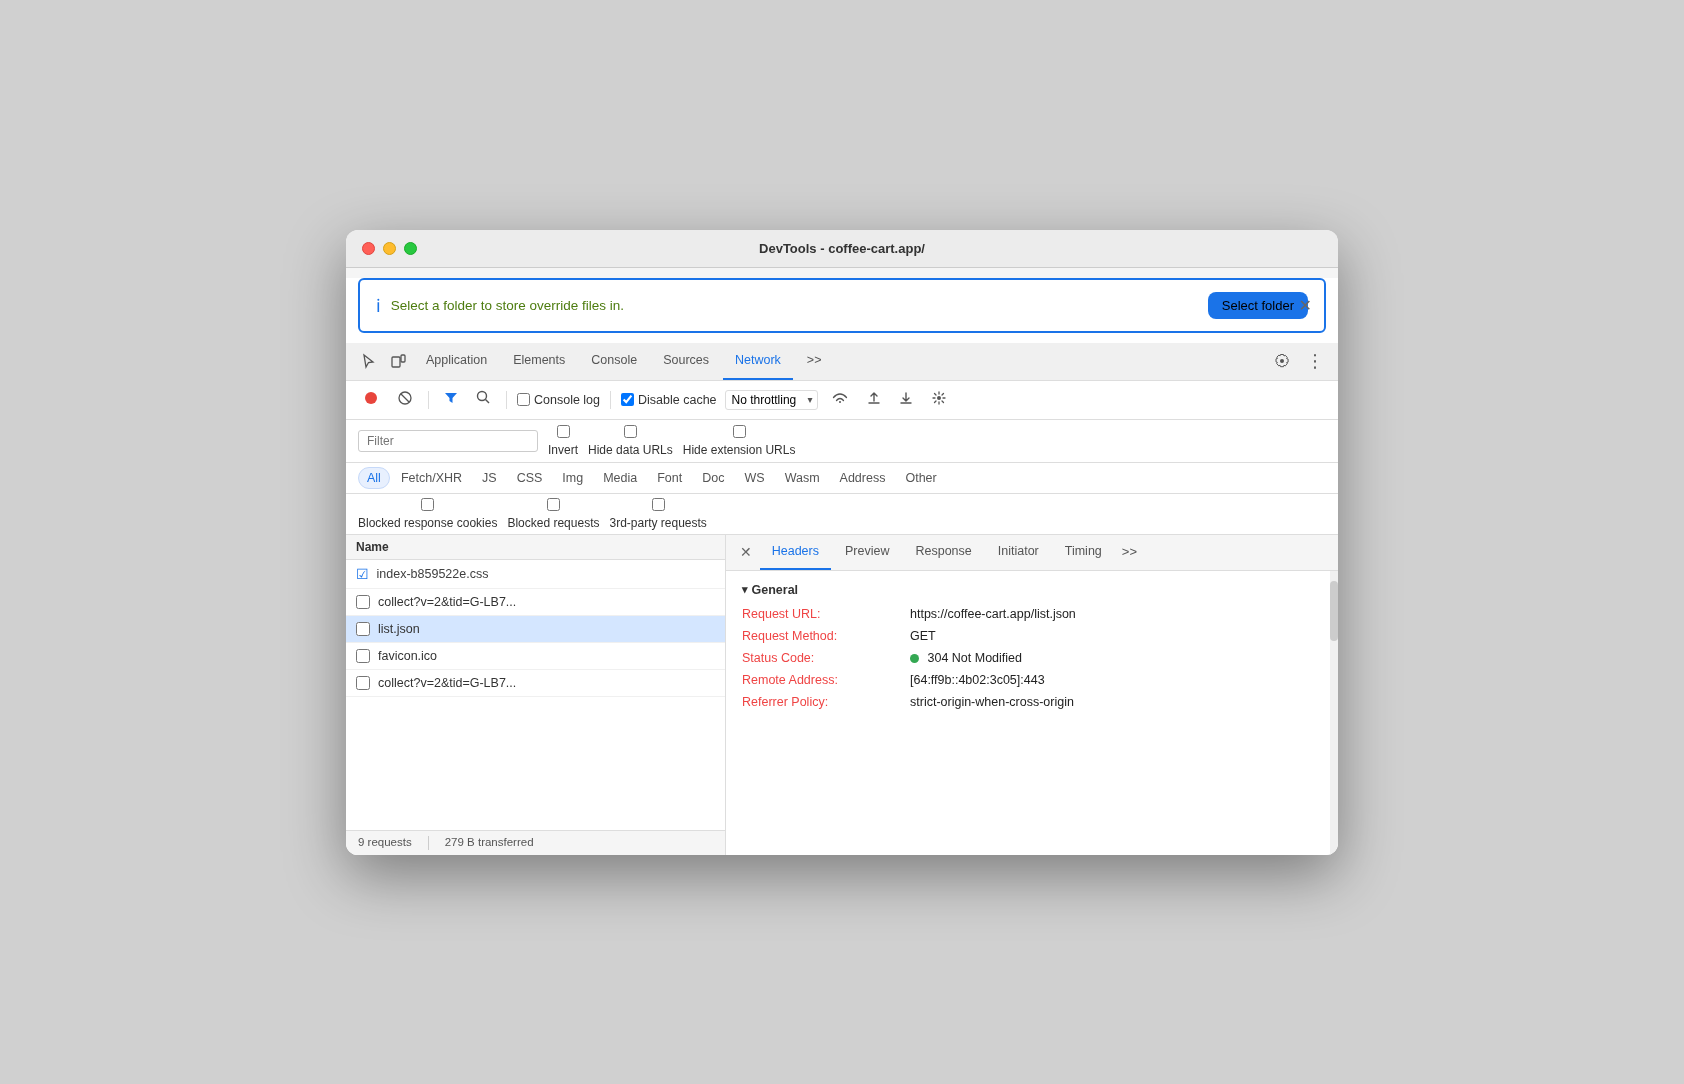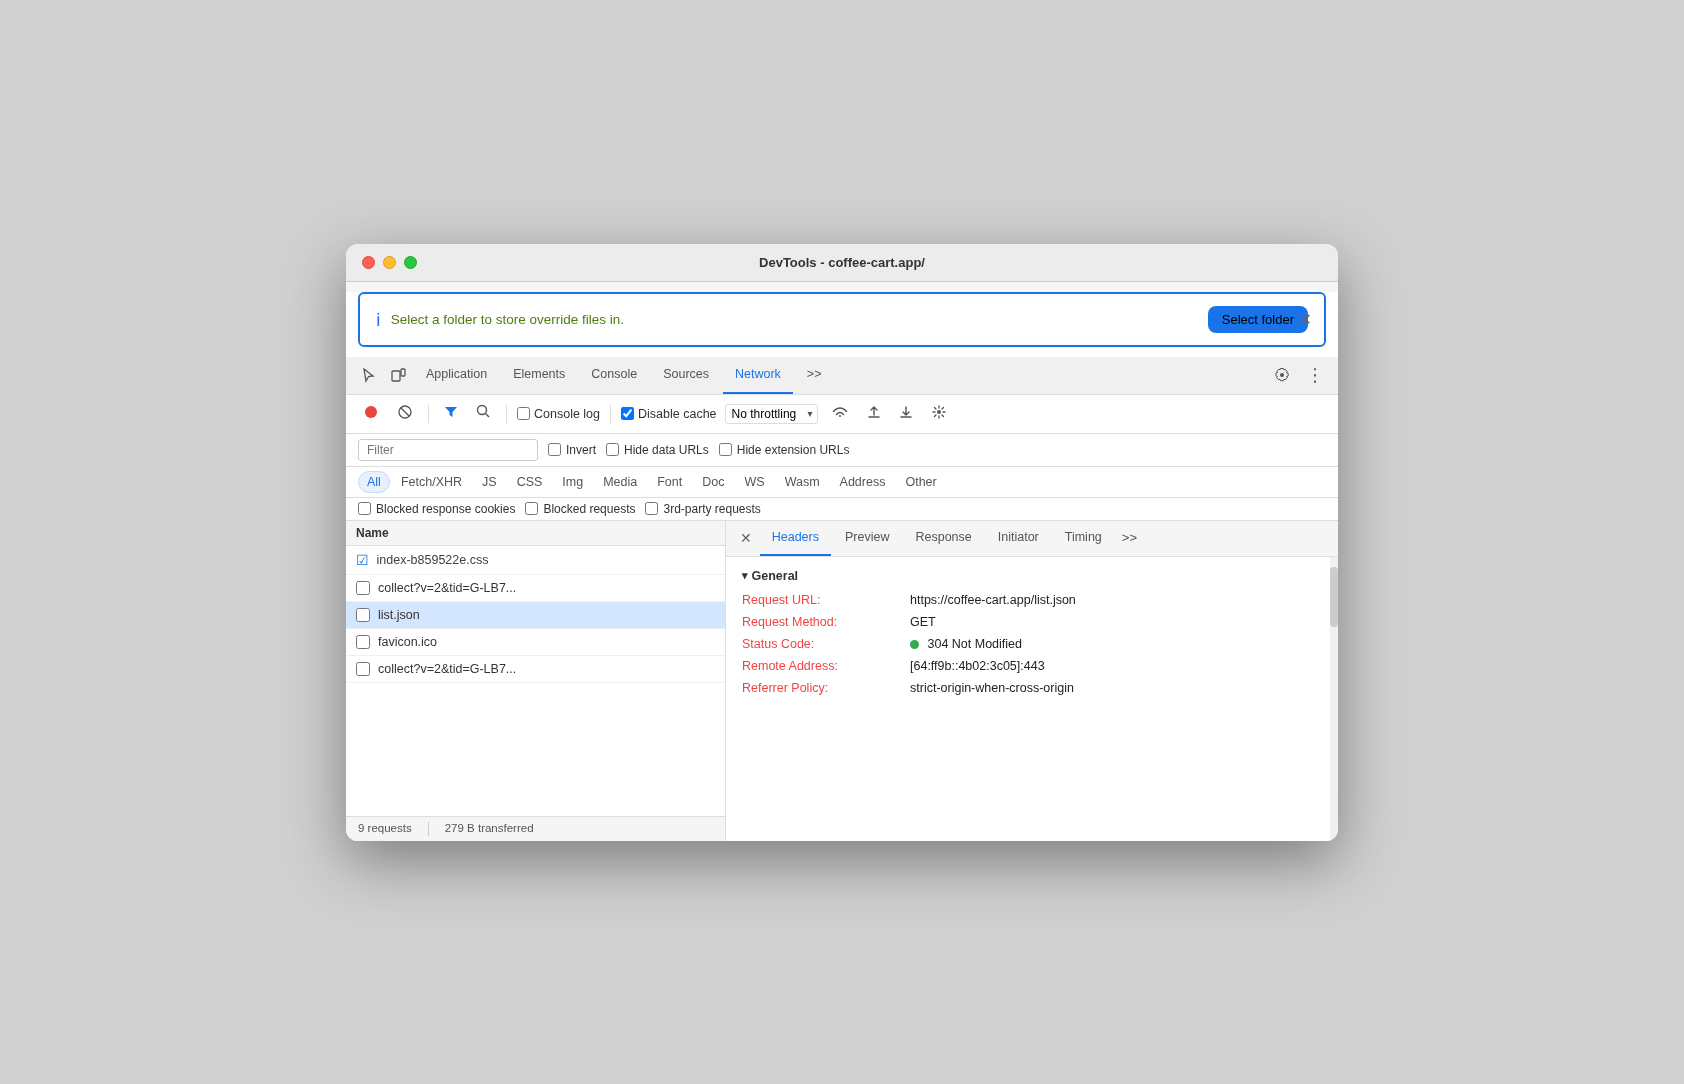--- a/index.html
+++ b/index.html
@@ -226,20 +226,21 @@
       font-size: 12px;
       width: 100%;
       color: #888;
     }
     .filter-checkbox-group {
       display: flex;
       align-items: center;
       gap: 5px;
       font-size: 12px;
       color: #333;
+      flex-direction: column;
     }
     
     .resource-bar {
       display: flex;
       padding: 4px 12px;
       border-bottom: 1px solid #ddd;
       gap: 2px;
       background: #fff;
     }
     .resource-type {

